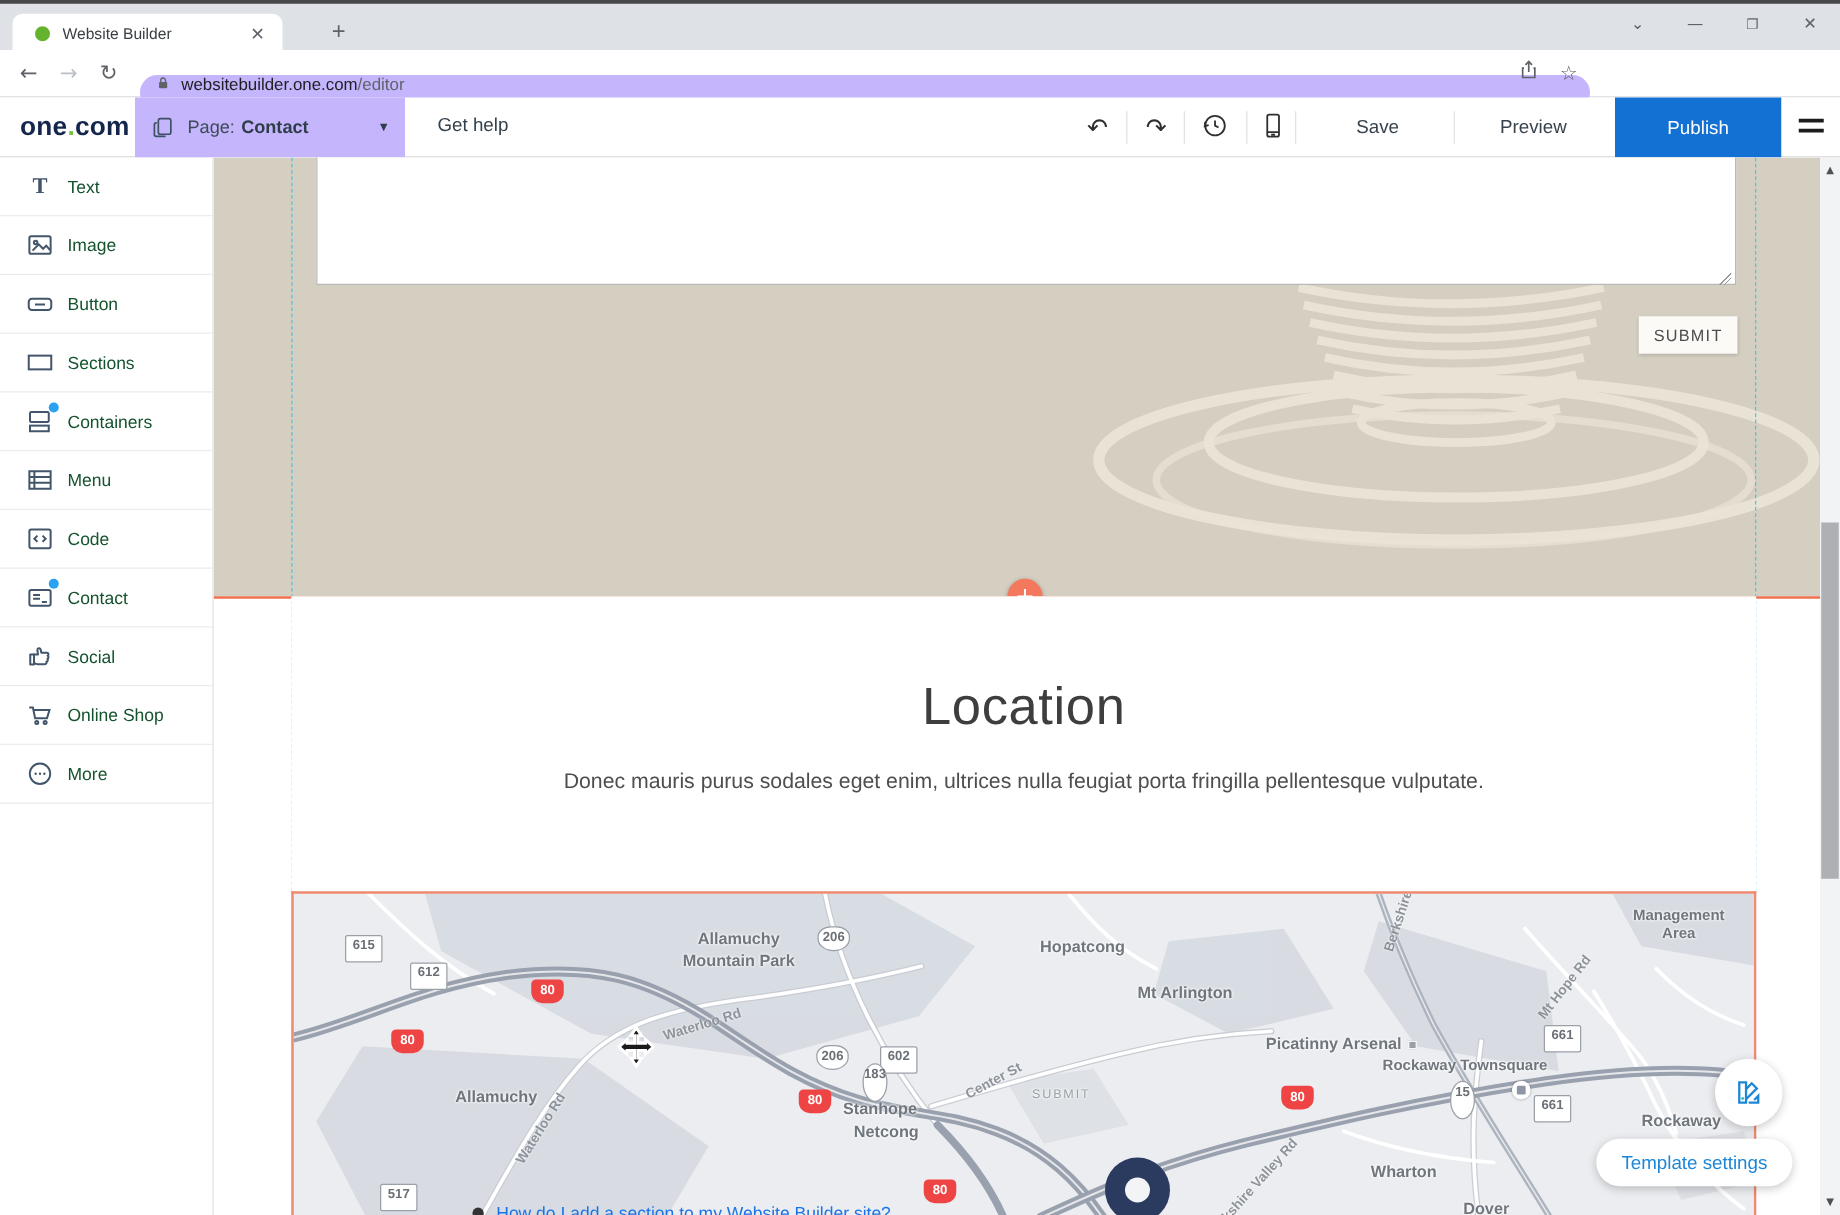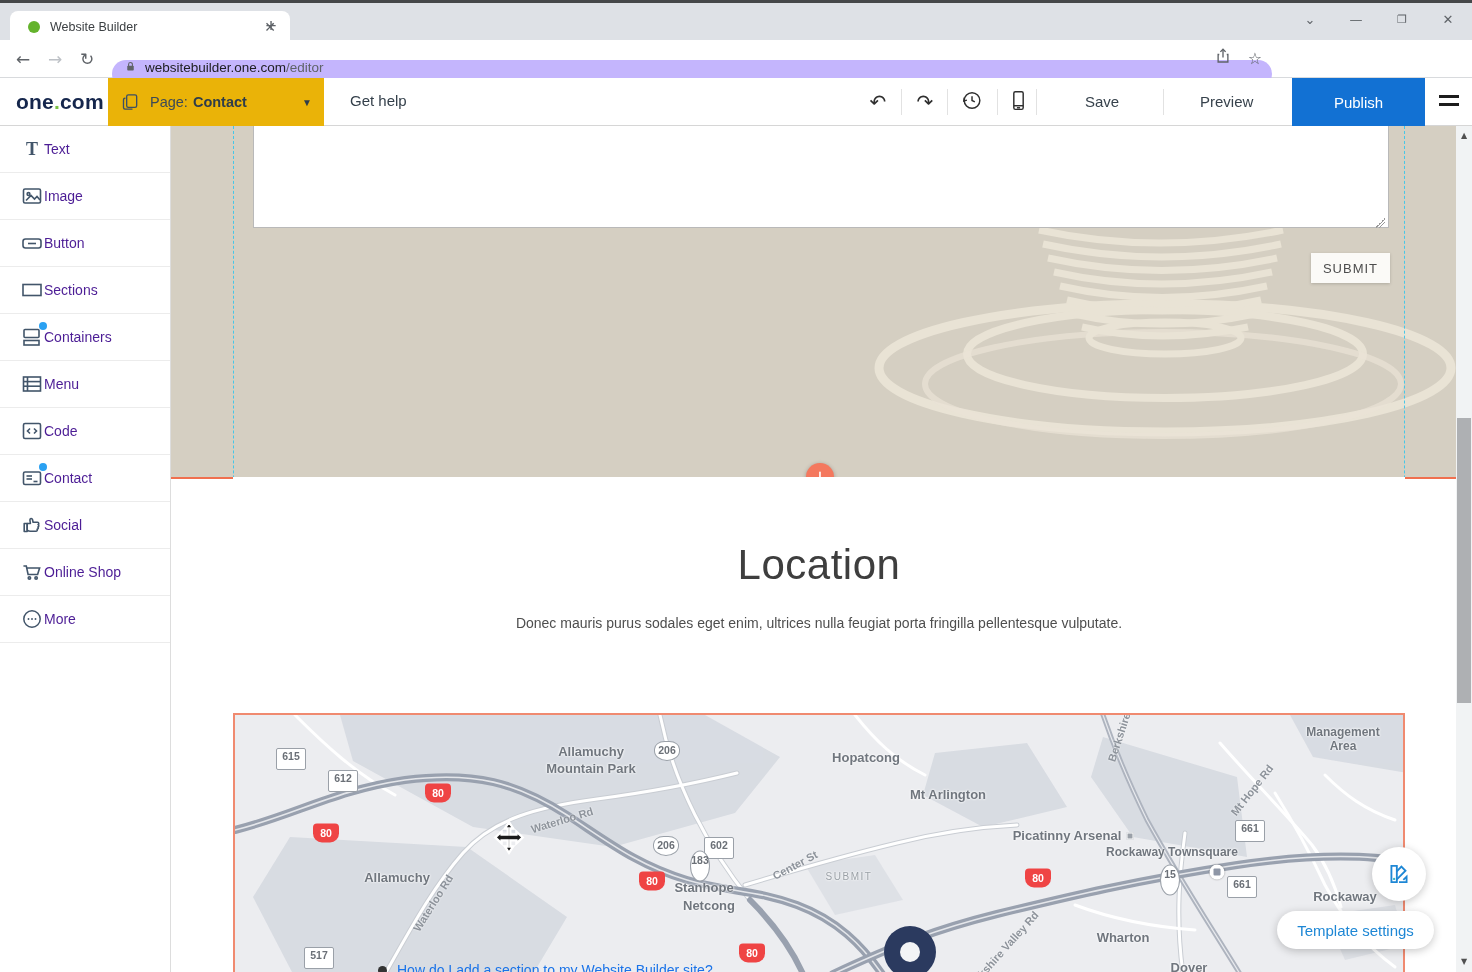--- a/index.html
+++ b/index.html
@@ -2,72 +2,72 @@
 <html><head>
 <meta charset="utf-8">
 <style>
   * { margin:0; padding:0; box-sizing:border-box; }
   html,body { width:1472px; height:972px; }
   body { font-family:"Liberation Sans", sans-serif; background:#fff; overflow:hidden; }
   #screen { position:relative; width:1472px; height:972px; overflow:hidden; background:#fff; }
 
   
   #tabstrip { position:absolute; left:0; top:0; width:1472px; height:40px; background:#dee1e6; border-top:3px solid #454749; }
-  .tab { position:absolute; left:10px; top:8px; width:280px; height:32px; background:#fff; border-radius:8px 8px 0 0; display:flex; align-items:center; padding:0 10px; }
+  .tab { position:absolute; left:10px; top:8px; width:216px; height:32px; background:#fff; border-radius:8px 8px 0 0; display:flex; align-items:center; padding:0 10px; }
   .tab-favicon { width:12px; height:12px; border-radius:50%; margin:0 10px 0 8px; }
   .tab-title { font-size:12.5px; color:#3c4043; flex:1; white-space:nowrap; overflow:hidden; }
   .tab-close { color:#5f6368; font-size:14px; padding:0 4px; cursor:pointer; }
   .newtab { position:absolute; left:258px; top:10px; width:26px; height:26px; color:#5f6368; font-size:19px; text-align:center; line-height:26px; }
   .winctl { position:absolute; top:4px; height:26px; width:40px; text-align:center; line-height:26px; color:#5f6368; font-size:13px; font-family:"DejaVu Sans",sans-serif; }
 
   #urlbar { position:absolute; left:0; top:40px; width:1472px; height:38px; background:#fff; border-bottom:1px solid #d8dadd; }
   .nav-ico { position:absolute; top:48px; width:22px; height:22px; font-size:17px; line-height:22px; text-align:center; color:#5f6368; font-family:"DejaVu Sans",sans-serif; }
   .url-pill { position:absolute; left:112px; top:60px; width:1160px; height:28px; background:#c4b5fd; border-radius:14px; display:flex; align-items:flex-start; padding-left:12px; }
   .url-pill svg { flex:0 0 auto; }
   .url-text { font-size:13.5px; margin-left:8px; color:#202124; }
   .url-path { color:#5f6368; }
 
   
   #appbar { position:absolute; left:0; top:78px; width:1472px; height:48px; background:#fff; border-bottom:1px solid #d6d6d6; }
   #logo { position:absolute; left:16px; top:90px; font-size:21px; font-weight:bold; color:#15264c; letter-spacing:.2px; }
   #logo .dot { color:#7ac143; }
-  #page-select { position:absolute; left:108px; top:78px; width:216px; height:48px; background:#eab308; display:flex; align-items:center; padding:0 12px; cursor:pointer; }
+  #page-select { position:absolute; left:108px; top:78px; width:216px; height:48px; background:#c4b5fd; display:flex; align-items:center; padding:0 12px; cursor:pointer; }
   #page-select .ps-label { font-size:14.5px; color:#3c4a57; margin-left:10px; }
   #page-select .ps-value { font-weight:bold; margin-left:5px; font-size:14.5px; color:#2f3d4a; }
   #page-select .caret { margin-left:auto; font-size:10px; color:#2f3d4a; }
   #gethelp { position:absolute; left:350px; top:92px; font-size:15px; color:#333f4a; cursor:pointer; }
   .tb-ico { position:absolute; top:88px; width:28px; height:28px; text-align:center; line-height:28px; font-size:20px; color:#2f2f2f; font-family:"DejaVu Sans",sans-serif; cursor:pointer; }
   .tb-sep { position:absolute; top:89px; width:1px; height:26px; background:#e2e2e2; }
   .tb-txt { position:absolute; top:93px; font-size:15px; color:#37424c; cursor:pointer; }
   #publish-btn { position:absolute; left:1292px; top:78px; width:133px; height:48px; border:none; color:#fff; font-size:15px; font-family:inherit; cursor:pointer; }
   #hamburger { position:absolute; left:1439px; top:95px; width:20px; cursor:pointer; }
   #hamburger div { height:3px; background:#1c1c1c; margin-bottom:5px; }
 
   
   #sidebar { position:absolute; left:0; top:126px; width:171px; height:846px; background:#fff; border-right:1px solid #ddd; }
   .sb-item { position:relative; height:47px; display:flex; align-items:center; border-bottom:1px solid #ececec; cursor:pointer; }
   .sb-ico { position:relative; width:24px; height:24px; margin-left:20px; }
   .sb-ico svg { width:24px; height:24px; }
-  .sb-label { font-size:14px; color:#4c1d95; }
+  .sb-label { font-size:14px; color:#14532d; margin-left:10px; }
   .sb-badge { position:absolute; right:-3px; top:-3px; width:8px; height:8px; border-radius:50%; }
 
   
   #canvas { position:absolute; left:171px; top:126px; width:1285px; height:846px; background:#fff; overflow:hidden; }
   #form-section { position:absolute; left:0; top:0; width:1285px; height:351px; }
   #coffee { position:absolute; left:700px; top:100px; }
   #message-textarea { position:absolute; left:82px; top:-6px; width:1136px; height:108px; background:#fff; border:1px solid #b9b9b9; resize:none; }
   .grip { position:absolute; left:1204px; top:92px; width:10px; height:10px;
           background:linear-gradient(135deg, transparent 50%, #999 50%, #999 56%, transparent 56%, transparent 68%, #999 68%, #999 74%, transparent 74%); }
   #submit-btn { position:absolute; left:1140px; top:127px; width:79px; height:30px; background:#fbfaf7; border:none; font-family:inherit; font-size:13px; letter-spacing:1px; color:#4d4d4d; box-shadow:0 1px 3px rgba(0,0,0,.18); cursor:pointer; }
   .guide { position:absolute; top:0; width:0; height:587px; border-left:1px dashed #45c7e8; }
   #section-divider { position:absolute; left:0; top:351px; width:1285px; height:2px; background:#f0704f; }
   #add-section-btn { position:absolute; left:635px; top:337px; width:28px; height:28px; border-radius:50%; background:#f4785e; color:#fff; border:none; font-size:19px; line-height:26px; text-align:center; box-shadow:0 1px 4px rgba(0,0,0,.28); cursor:pointer; font-family:"DejaVu Sans",sans-serif; }
   #location-section { position:absolute; left:62px; top:351px; width:1172px; height:236px; background:#fff; text-align:center; }
   #location-title { margin-top:64px; font-size:42px; font-weight:300; color:#3e3e3e; letter-spacing:.5px; }
-  #location-body { margin-top:26px; font-size:14px; font-weight:300; color:#4e4e4e; }
+  #location-body { margin-top:26px; font-size:17px; font-weight:300; color:#4e4e4e; }
 
   
   #map { position:absolute; left:62px; top:587px; width:1172px; height:259px; background:#ecedf0; border:2px solid #f08a70; border-bottom:none; overflow:hidden; }
   #map svg.base { position:absolute; left:0; top:0; }
   .mlabel { position:absolute; transform:translate(-50%,-50%); font-size:13px; font-weight:bold; color:#70767e; white-space:nowrap; text-shadow:0 0 2px #fff,0 0 3px #fff; }
   .rlabel { position:absolute; transform-origin:center; font-size:11px; font-weight:bold; color:#8d939b; white-space:nowrap; text-shadow:0 0 2px #fff; }
   .shield { position:absolute; transform:translate(-50%,-50%); background:#fff; border:1.5px solid #9aa0a8; color:#6b7077; font-size:10.5px; font-weight:bold; text-align:center; text-shadow:none; }
   .shield.rect { width:30px; height:22px; line-height:14px; border-radius:2px; }
   .shield.circle { width:20px; height:31px; line-height:17px; border-radius:50%; }
   .shield.badge { width:26px; height:20px; line-height:17px; border-radius:45% 45% 55% 55%; }

